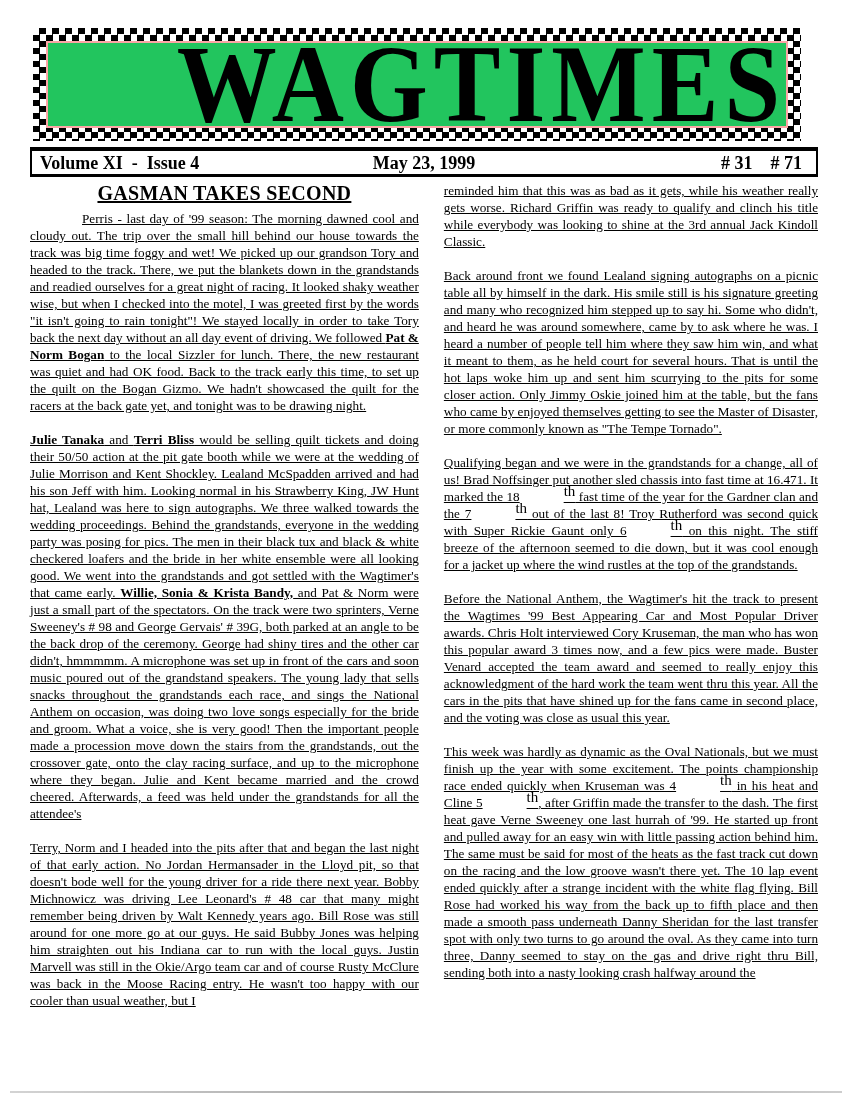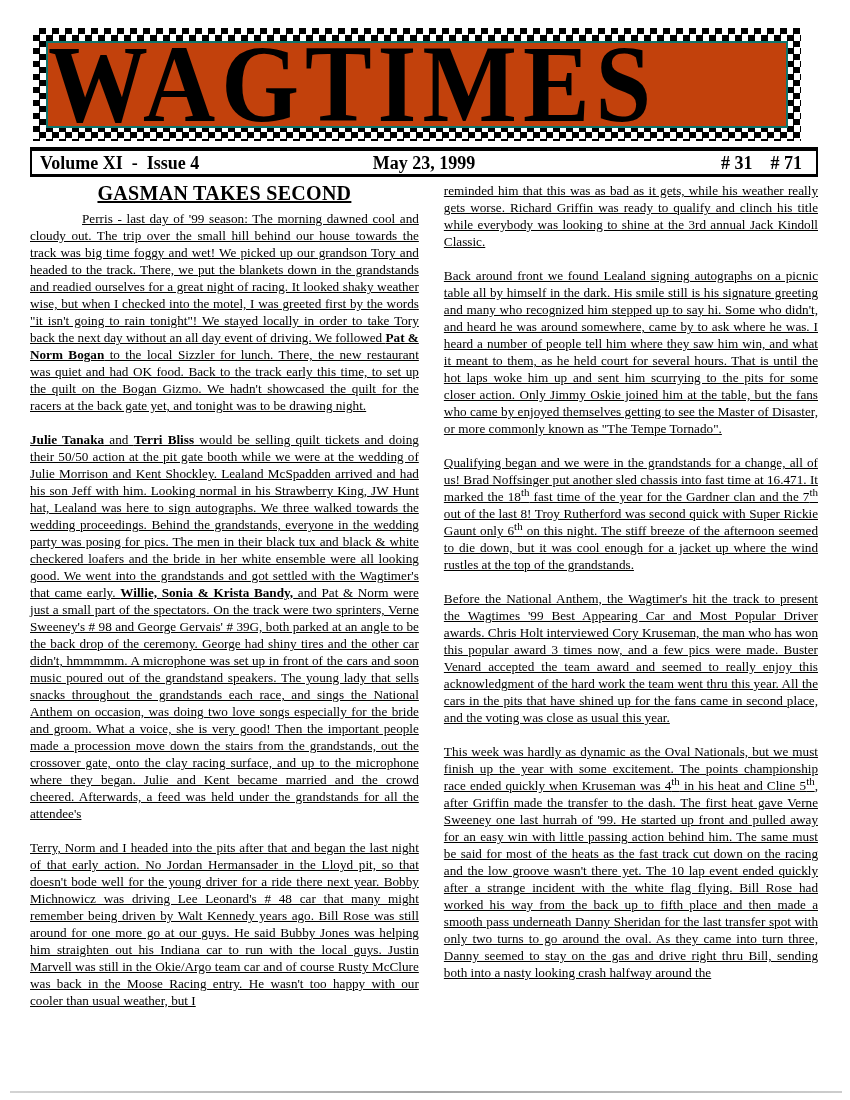--- a/index.html
+++ b/index.html
@@ -12,22 +12,22 @@
 
   
   .masthead { position:absolute; left:33px; top:28px; width:768px; height:113px; }
   .checker {
     position:absolute; inset:0;
     background: conic-gradient(#000 0 90deg, #fff 90deg 180deg, #000 180deg 270deg, #fff 270deg);
     background-size:13px 13px;
   }
   .title-box {
     position:absolute; inset:13px;
-    background:#c2410c; border:2px solid #0f766e;
-    display:flex; align-items:center; justify-content:flex-start;
+    background:#22c55e; border:2px solid #fca5a5;
+    display:flex; align-items:center; justify-content:flex-end;
     overflow:visible;
   }
   .newsletter-title {
     font-weight:bold; font-size:100px; line-height:1;
     letter-spacing:6px; transform:scaleY(1.1);
     white-space:nowrap;
   }
 
   
   .issue-bar {
@@ -50,21 +50,21 @@
   .col-left  { width:396px; }
   .col-right { width:381px; }
 
   .headline {
     text-align:center; font-weight:bold;
     font-size:20px; line-height:23px; letter-spacing:0.3px;
     margin:0 0 5px 0;
   }
   .para { margin:0 0 17px 0; }
   .para.indent { text-indent:52px; }
-  .para sup { font-size:11px; line-height:0; vertical-align:super; }
+  .para sup { font-size:15px; line-height:0; vertical-align:super;margin-left:44px; }
   .seg-bold { font-weight:bold; }
 
   
   .scan-line {
     position:absolute; left:10px; top:1091px; width:832px; height:2px;
     background:linear-gradient(90deg, rgba(130,130,130,.35), rgba(90,90,90,.55), rgba(130,130,130,.4));
   }
 </style>
 </head>
 <body>

